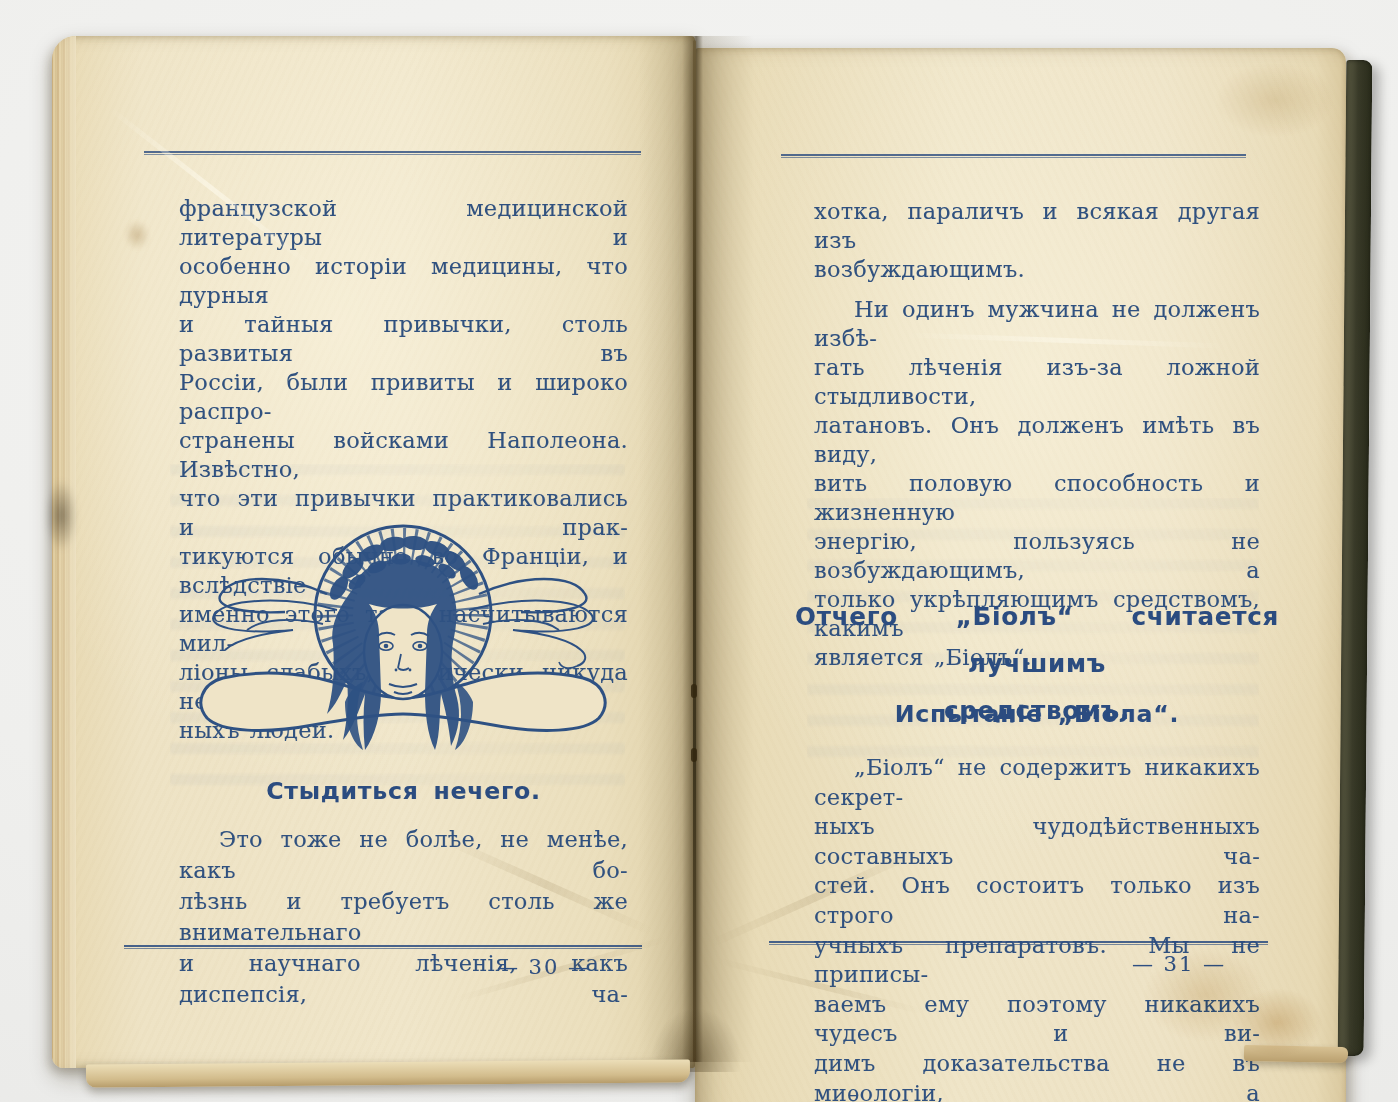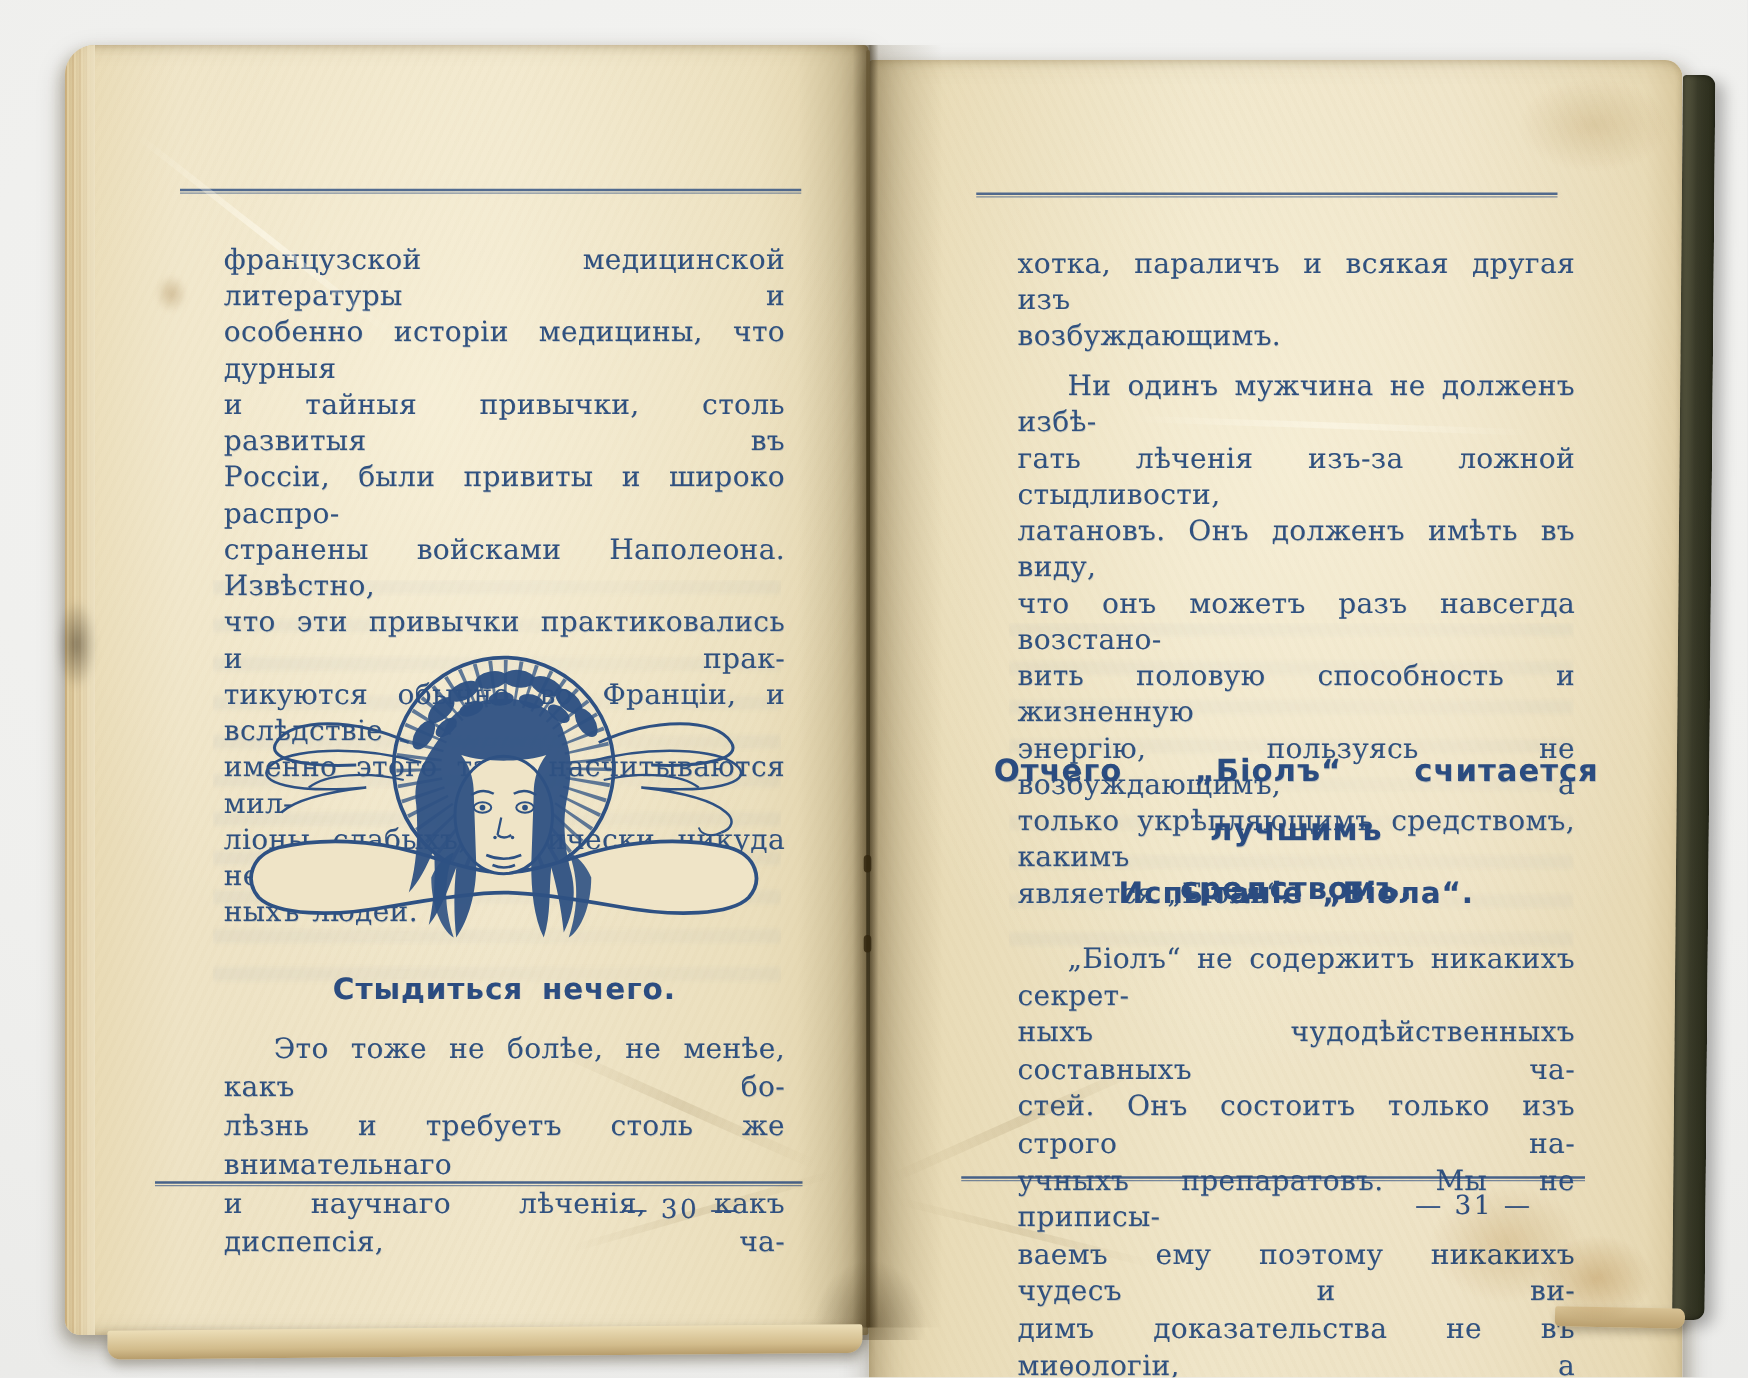--- a/index.html
+++ b/index.html
@@ -210,21 +210,20 @@
 
     <div class="t-block p-end" style="left:119px;top:149px;width:446px;">
         <div class="t-line">хотка, параличъ и всякая другая изъ</div>
         <div class="t-line">возбуждающимъ.</div>
       </div>
 
     <div class="t-block p-indent p-end" style="left:119px;top:247px;width:446px;">
         <div class="t-line">Ни одинъ мужчина не долженъ избѣ-</div>
         <div class="t-line">гать лѣченія изъ-за ложной стыдливости,</div>
         <div class="t-line">латановъ. Онъ долженъ имѣть въ виду,</div>
-        <div class="t-line">что онъ можетъ разъ навсегда возстано-</div>
         <div class="t-line">вить половую способность и жизненную</div>
         <div class="t-line">энергію, пользуясь не возбуждающимъ, а</div>
         <div class="t-line">только укрѣпляющимъ средствомъ, какимъ</div>
         <div class="t-line">является „Біолъ“.</div>
       </div>
 
     <div class="t-block center-lines heading h-big" style="left:100px;top:545px;width:484px;position:absolute;">
         <div class="t-line">Отчего „Біолъ“ считается лучшимъ</div>
         <div class="t-line">средствомъ.</div>
       </div>

